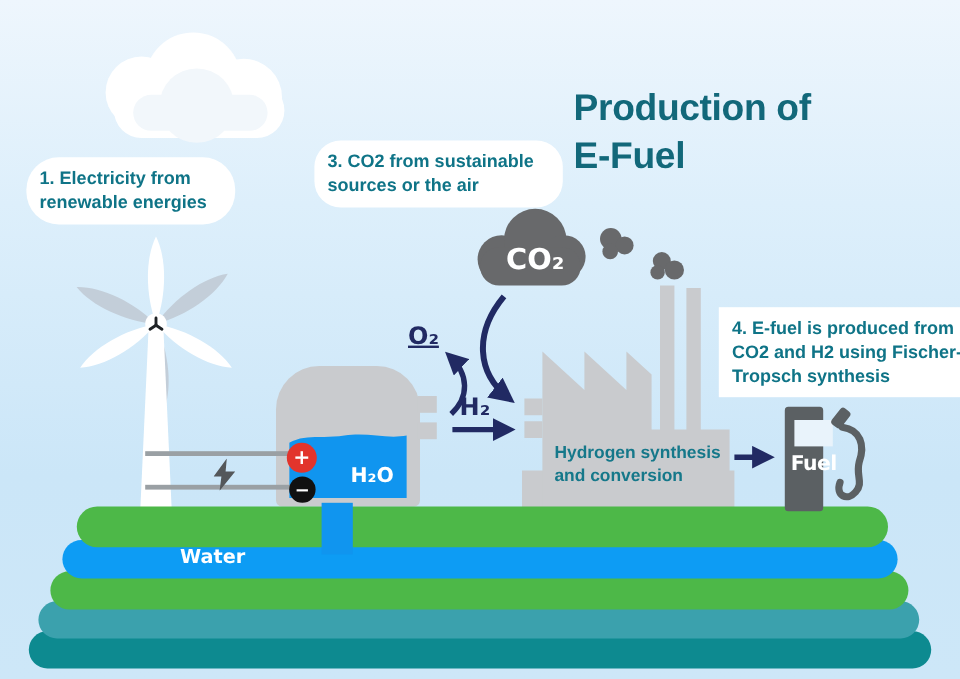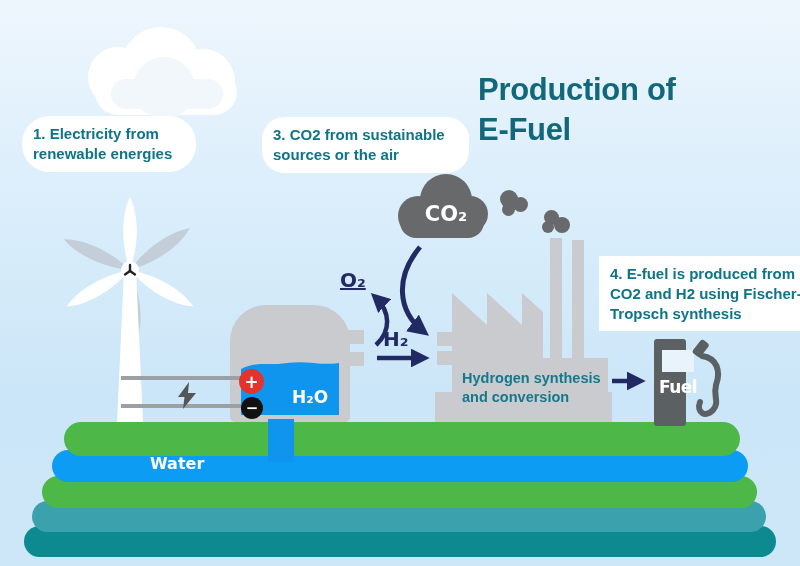--- a/index.html
+++ b/index.html
@@ -7,21 +7,21 @@
     position:relative;width:800px;height:566px;overflow:hidden;
     font-family:"Liberation Sans",sans-serif;
     background:linear-gradient(180deg,#eef6fd 0%,#ddeffb 30%,#cbe6f8 70%,#cde7f8 100%);
   }
   .abs{position:absolute;}
   .circle{position:absolute;border-radius:50%;}
   
   #title{left:478px;top:30px;color:#12687a;font-size:31px;font-weight:bold;line-height:40px;letter-spacing:-0.3px;margin-top:40px;}
   
   .step-box{background:#ffffff;color:#0f7487;font-size:15px;font-weight:bold;line-height:1.32;padding:8px 11px;}
-  #box1{left:22px;top:116px;width:152px;border-radius:27px;}
+  #box1{left:22px;top:131px;width:152px;border-radius:27px;}
   #box2{left:197px;top:209px;width:178px;}
   #box3{left:262px;top:117px;width:185px;border-radius:22px;}
   #box4{left:599px;top:256px;width:196px;}
   
   .chem{font-family:"DejaVu Sans",sans-serif;font-weight:bold;color:#212a63;}
   .chem-white{font-family:"DejaVu Sans",sans-serif;font-weight:bold;color:#ffffff;}
   
   .cloud-bit{background:#ffffff;position:absolute;}
   .cloud-tint{background:#f2f7fb;position:absolute;}
   
@@ -75,21 +75,21 @@
         <path d="M112,88 l-5,3.4"></path>
         <path d="M112,88 l5,3.4"></path>
     </g>
   </svg>
 
   <div class="abs" style="left:396px;top:172px;width:100px;height:70px;">
     <div class="smoke circle" style="left:2px;top:24px;width:40px;height:40px;"></div>
     <div class="smoke circle" style="left:24px;top:2px;width:52px;height:52px;"></div>
     <div class="smoke circle" style="left:56px;top:24px;width:36px;height:36px;"></div>
     <div class="smoke" style="left:4px;top:34px;width:84px;height:32px;border-radius:16px;"></div>
-    <div class="abs chem-white" style="left:18px;top:30px;width:64px;text-align:center;font-size:21px;">CO₂</div>
+    <div class="abs chem-white" style="left:18px;top:30px;width:64px;text-align:center;font-size:24px;">CO₂</div>
   </div>
 
   <div class="abs" style="left:494px;top:186px;width:80px;height:52px;">
     <div class="smoke circle" style="left:6px;top:4px;width:18px;height:18px;"></div>
     <div class="smoke circle" style="left:19px;top:11px;width:15px;height:15px;"></div>
     <div class="smoke circle" style="left:8px;top:17px;width:13px;height:13px;"></div>
     <div class="smoke circle" style="left:50px;top:24px;width:15px;height:15px;"></div>
     <div class="smoke circle" style="left:60px;top:31px;width:16px;height:16px;"></div>
     <div class="smoke circle" style="left:48px;top:35px;width:12px;height:12px;"></div>
   </div>

